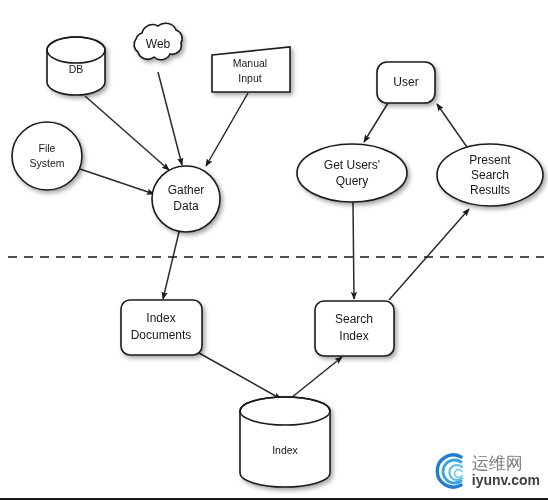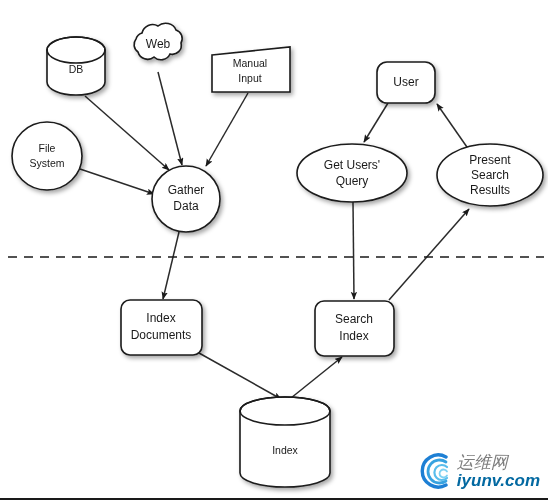--- a/index.html
+++ b/index.html
@@ -64,33 +64,32 @@
     display: flex;
     align-items: center;
     gap: 3px;
     user-select: none;
   }
   .wm-logo { display: block; }
   .wm-text {
     display: flex;
     flex-direction: column;
     line-height: 1;
-    font-style: italic;
   }
   .wm-cn {
     font-family: "DejaVu Sans", sans-serif;
     font-size: 17px;
     color: #7d7d7d;
     letter-spacing: 0px;
   }
   .wm-en {
     font-family: "Liberation Sans", sans-serif;
-    font-size: 17px;
+    font-size: 14px;
     font-weight: bold;
-    color: #0369a1;
+    color: #404040;
     margin-top: 1px;
   }
 </style>
 </head>
 <body>
 
 <div id="canvas">
 
   <svg id="diagram-svg" viewBox="0 0 548 500">
     <defs>

